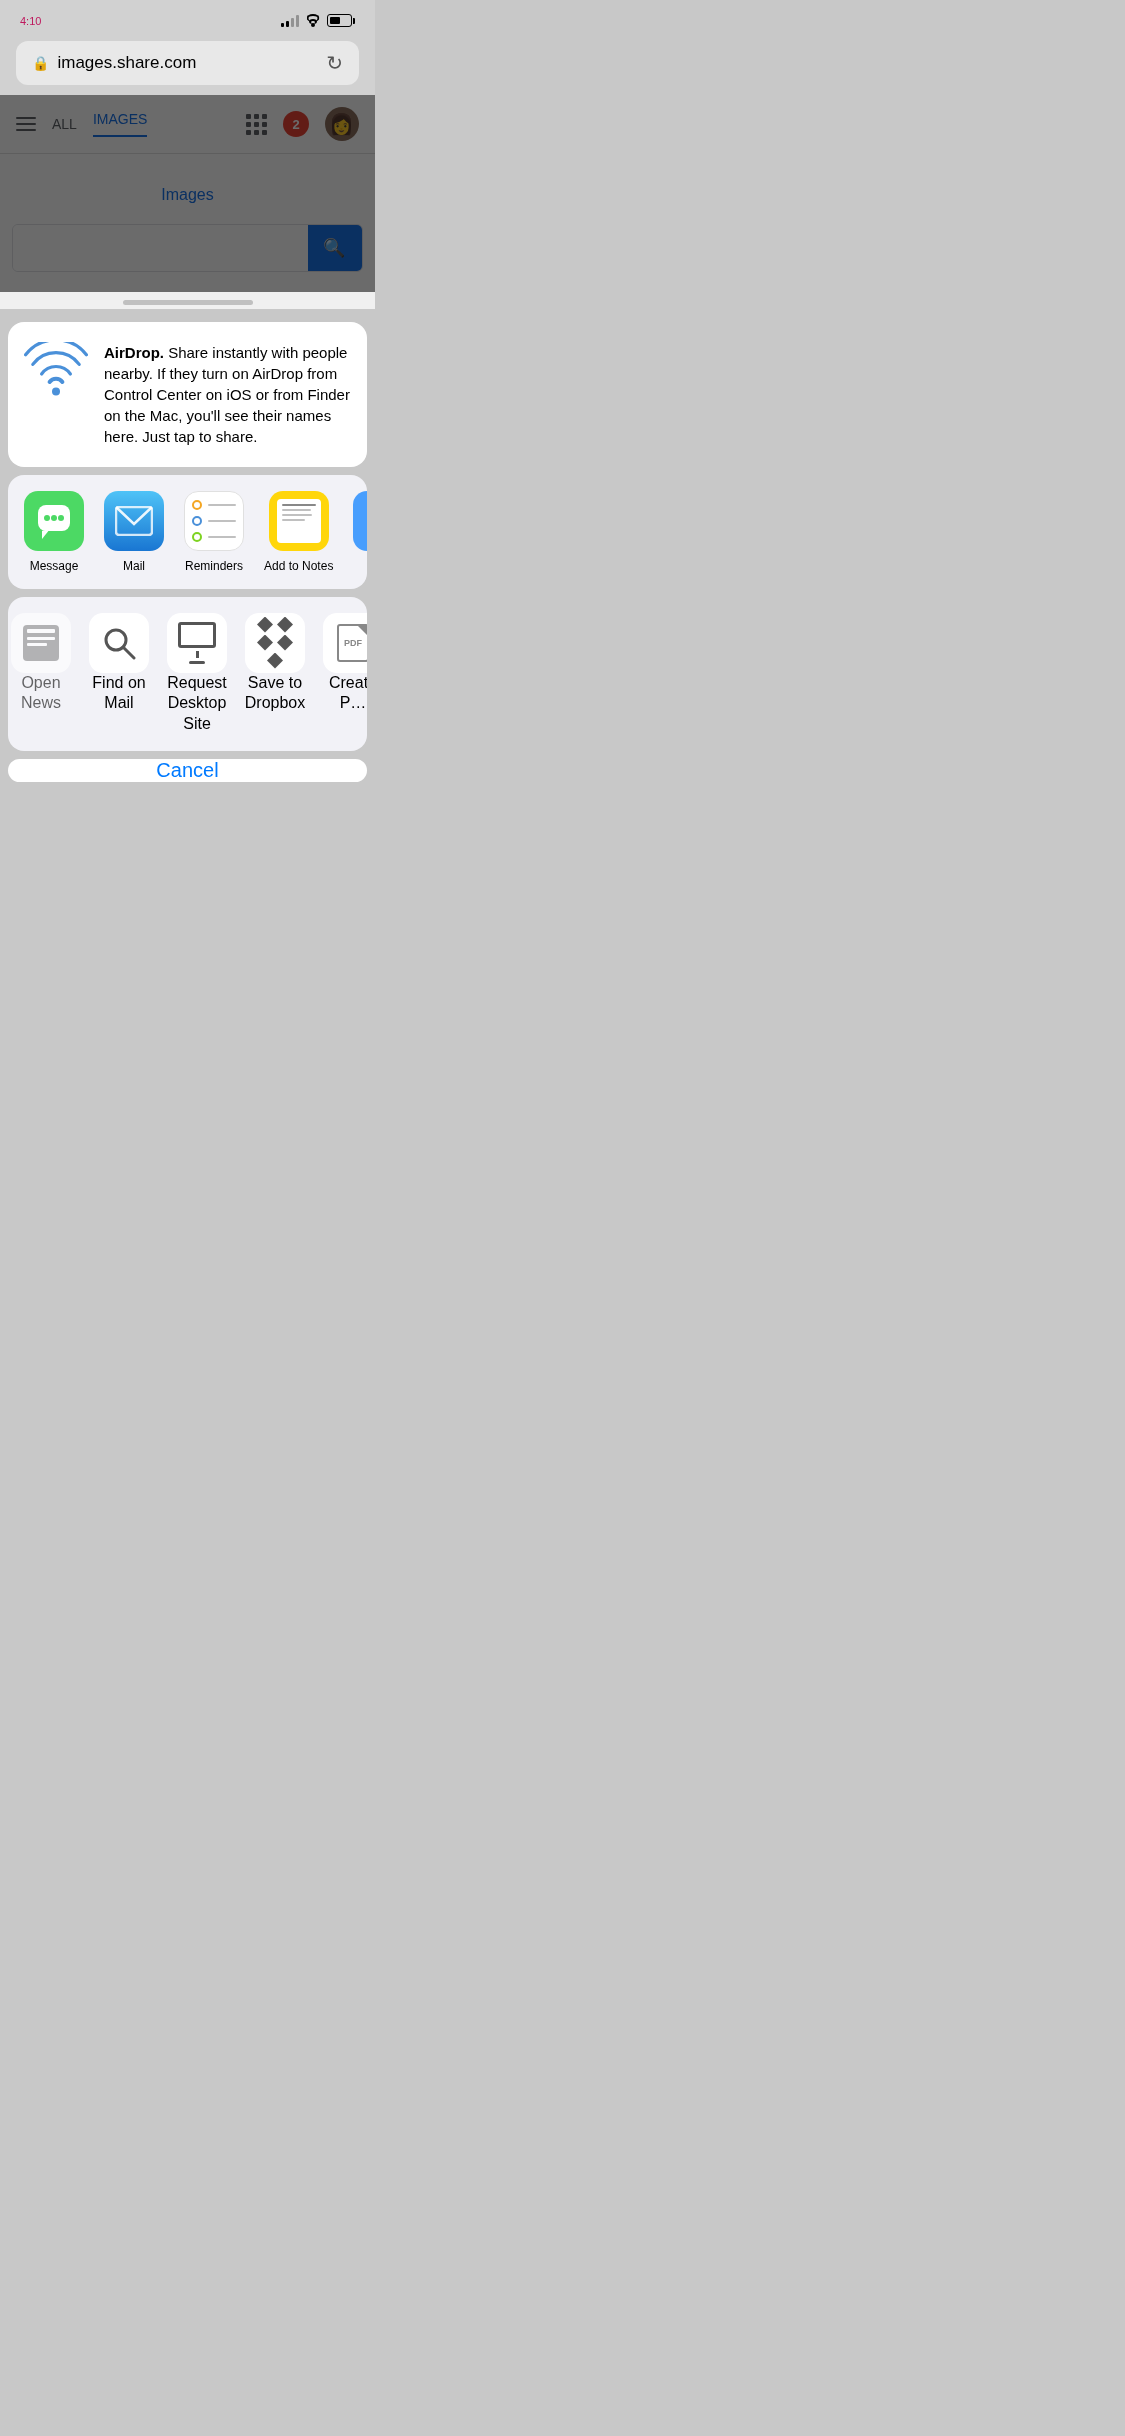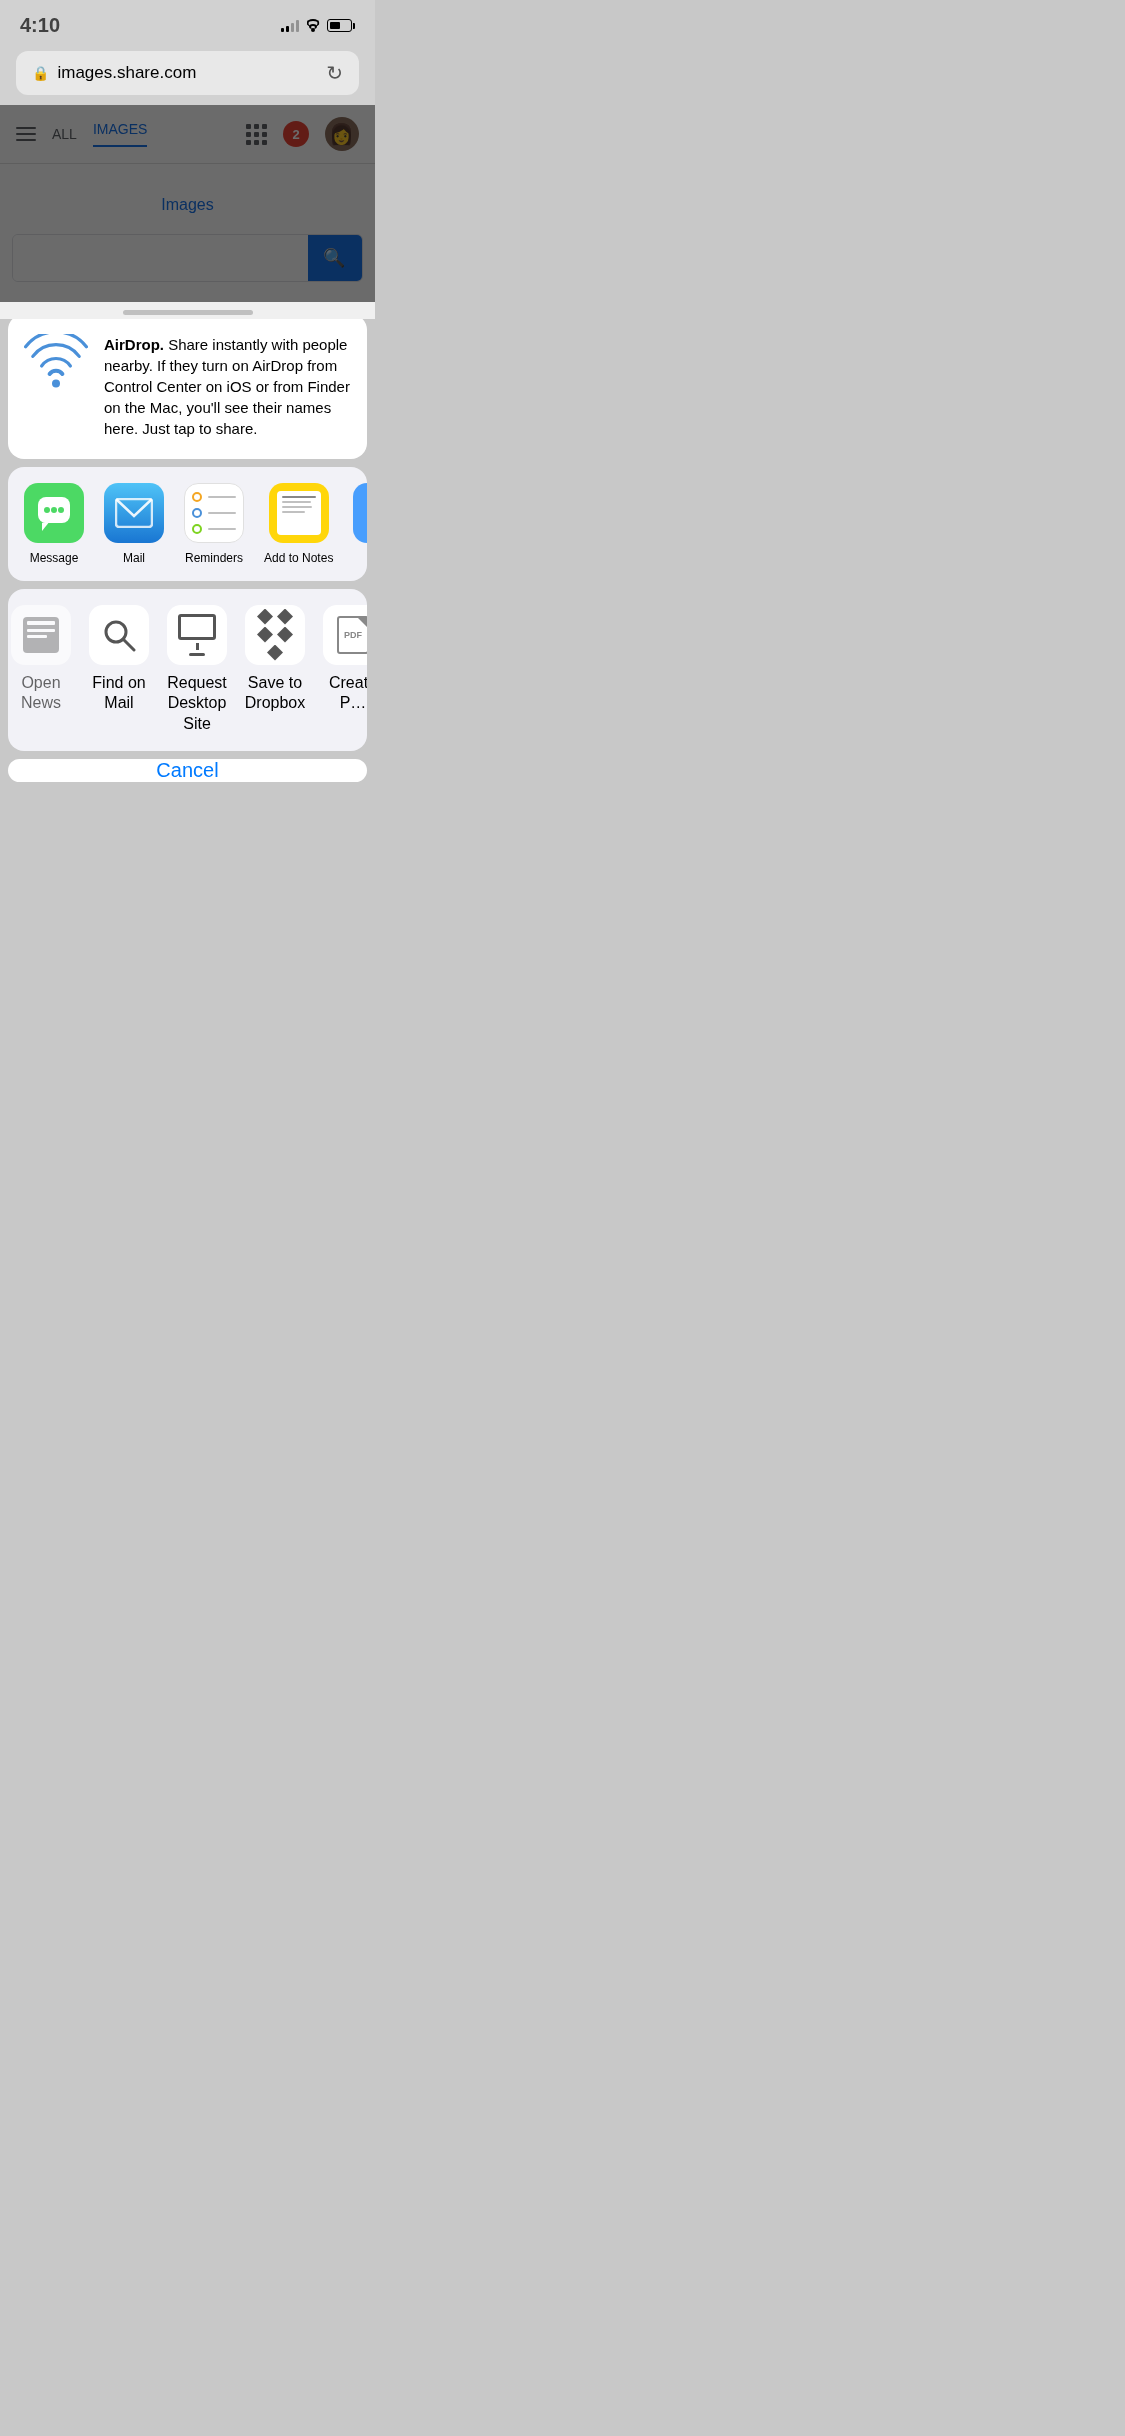--- a/index.html
+++ b/index.html
@@ -16,23 +16,23 @@
 
     
     .status-bar {
       display: flex;
       justify-content: space-between;
       align-items: center;
       padding: 14px 20px 6px 20px;
       background: #d1d1d1;
     }
     .status-time {
-      font-size: 20px;
-      font-weight: 700;
-      color: #404040;
+      font-size: 11px;
+      font-weight: 400;
+      color: #be185d;
     }
     .status-icons {
       display: flex;
       align-items: center;
       gap: 6px;
     }
     .signal-bars {
       display: flex;
       align-items: flex-end;
       gap: 2px;
@@ -404,21 +404,20 @@
       overflow-x: auto;
       padding: 0 8px;
       gap: 8px;
       scrollbar-width: none;
     }
     .actions-row::-webkit-scrollbar { display: none; }
     .action-item {
       display: flex;
       flex-direction: column;
       align-items: center;
-      gap: 8px;
       flex-shrink: 0;
       cursor: pointer;
       width: 70px;
     }
     .action-icon-wrap {
       width: 60px;
       height: 60px;
       background: #fff;
       border-radius: 14px;
       display: flex;

